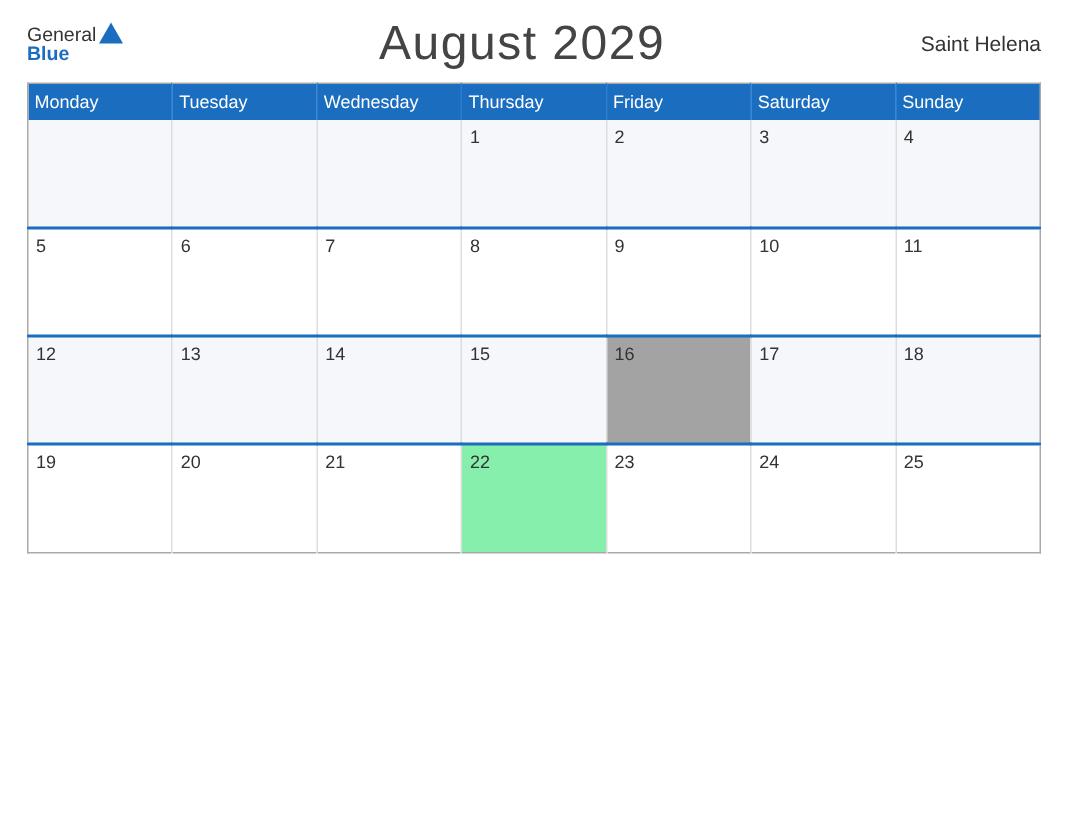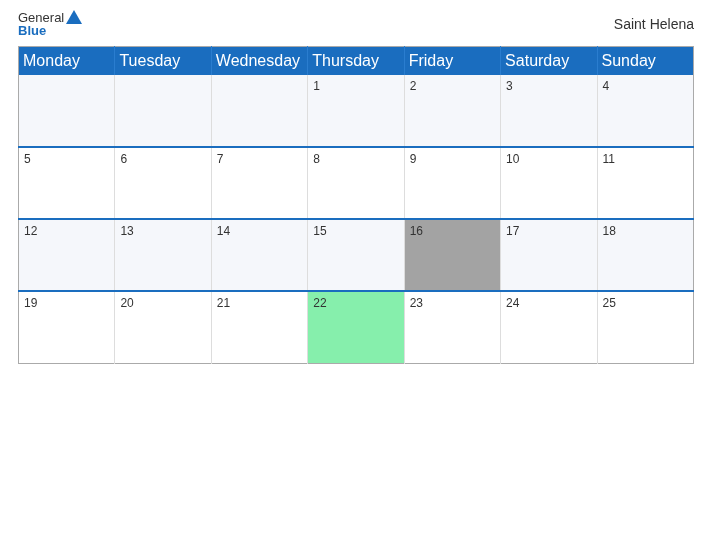--- a/index.html
+++ b/index.html
@@ -61,21 +61,21 @@
     .calendar-table {
       width: 100%;
       border-collapse: collapse;
       border: 1px solid #aaa;
     }
     .calendar-table thead tr {
       background-color: #1a6dbf;
     }
     .calendar-table thead th {
       color: #fff;
-      font-size: 16px;
+      font-size: 12px;
       font-weight: normal;
       padding: 5px 4px;
       text-align: left;
       border-right: 1px solid #2a7dcf;
     }
     .calendar-table thead th:last-child {
       border-right: none;
     }
     .calendar-table tbody tr {
       height: 72px;
@@ -122,20 +122,21 @@
   <div class="header">
     <div class="logo">
       <div style="display:flex; flex-direction:column; align-items:flex-start;">
         <div style="display:flex; align-items:center;">
           <span class="logo-general">General</span>
           <div class="logo-triangle"></div>
         </div>
         <span class="logo-blue" style="margin-top:-2px;">Blue</span>
       </div>
     </div>
+    <div class="month-title">August 2029</div>
     <div class="region">Saint Helena</div>
   </div>
 
   <table class="calendar-table">
     <thead>
       <tr>
         <th>Monday</th>
         <th>Tuesday</th>
         <th>Wednesday</th>
         <th>Thursday</th>

